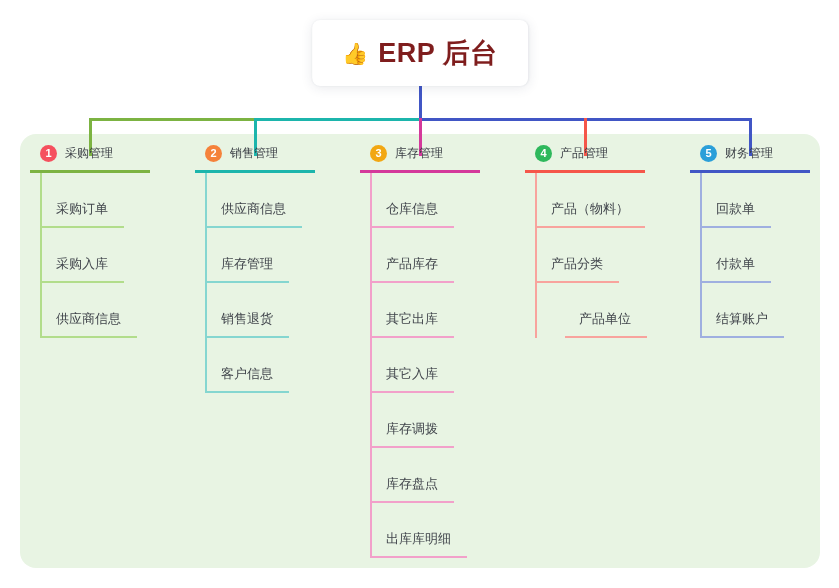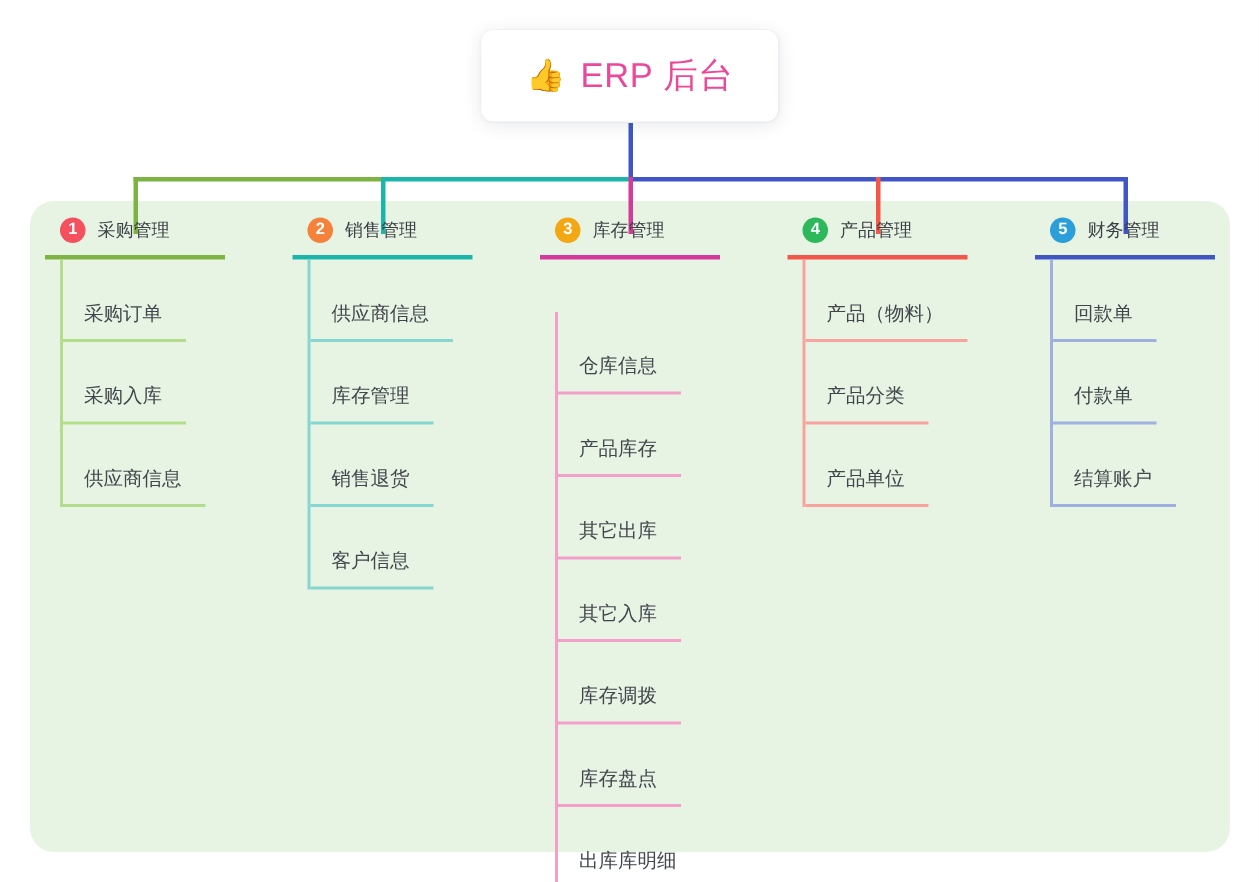--- a/index.html
+++ b/index.html
@@ -8,21 +8,21 @@
 
   .panel{position:absolute;left:20px;top:134px;width:800px;height:434px;
          background:#e8f4e3;border-radius:16px;}
 
   
   .root-node{position:absolute;left:420px;top:20px;transform:translateX(-50%);
              background:#ffffff;border-radius:8px;padding:15px 30px;
              box-shadow:0 2px 12px rgba(40,50,80,.10),0 0 2px rgba(40,50,80,.08);
              display:inline-flex;align-items:center;gap:10px;white-space:nowrap;}
   .root-emoji{font-size:21px;line-height:1;}
-  .root-title{font-size:23px;color:#ec4899;font-weight:400;letter-spacing:.5px;}
+  .root-title{font-size:27px;color:#7f1d1d;font-weight:700;letter-spacing:.5px;}
 
   
   .hline,.vline{position:absolute;}
   .hline{height:3px;}
   .vline{width:3px;}
 
   
   .branch{position:absolute;top:145px;width:160px;}
   .branch-head{display:flex;align-items:center;gap:8px;min-width:120px;width:120px;
                box-sizing:border-box;padding:0 6px 8px 10px;border-bottom:3px solid #000;
@@ -82,39 +82,39 @@
           <li style="border-bottom-color: rgb(133, 214, 208);">客户信息</li>
         </ul>
   </div>
 
   <div class="branch" style="left: 360px;">
     <div class="branch-head" style="border-bottom-color: rgb(212, 57, 155);">
       <span class="badge" style="background: rgb(242, 167, 19);">3</span>
       <span class="branch-title">库存管理</span>
     </div>
     <ul class="children" style="border-left-color: rgb(242, 160, 202);">
-          <li style="border-bottom-color: rgb(242, 160, 202); margin-top: 35px;">仓库信息</li>
+          <li style="border-bottom-color: rgb(242, 160, 202);">仓库信息</li>
           <li style="border-bottom-color: rgb(242, 160, 202);">产品库存</li>
           <li style="border-bottom-color: rgb(242, 160, 202);">其它出库</li>
           <li style="border-bottom-color: rgb(242, 160, 202);">其它入库</li>
           <li style="border-bottom-color: rgb(242, 160, 202);">库存调拨</li>
           <li style="border-bottom-color: rgb(242, 160, 202);">库存盘点</li>
           <li style="border-bottom-color: rgb(242, 160, 202);">出库库明细</li>
         </ul>
   </div>
 
   <div class="branch" style="left: 525px;">
     <div class="branch-head" style="border-bottom-color: rgb(245, 86, 74);">
       <span class="badge" style="background: rgb(46, 184, 92);">4</span>
       <span class="branch-title">产品管理</span>
     </div>
     <ul class="children" style="border-left-color: rgb(248, 163, 157);">
           <li style="border-bottom-color: rgb(248, 163, 157);">产品（物料）</li>
           <li style="border-bottom-color: rgb(248, 163, 157);">产品分类</li>
-          <li style="border-bottom-color: rgb(248, 163, 157);">产品单位</li>
+          <li style="border-bottom-color: rgb(248, 163, 157); margin-left: 28px;">产品单位</li>
         </ul>
   </div>
 
   <div class="branch" style="left: 690px;">
     <div class="branch-head" style="border-bottom-color: rgb(65, 86, 197);">
       <span class="badge" style="background: rgb(43, 159, 217);">5</span>
       <span class="branch-title">财务管理</span>
     </div>
     <ul class="children" style="border-left-color: rgb(159, 175, 224);">
           <li style="border-bottom-color: rgb(159, 175, 224);">回款单</li>

